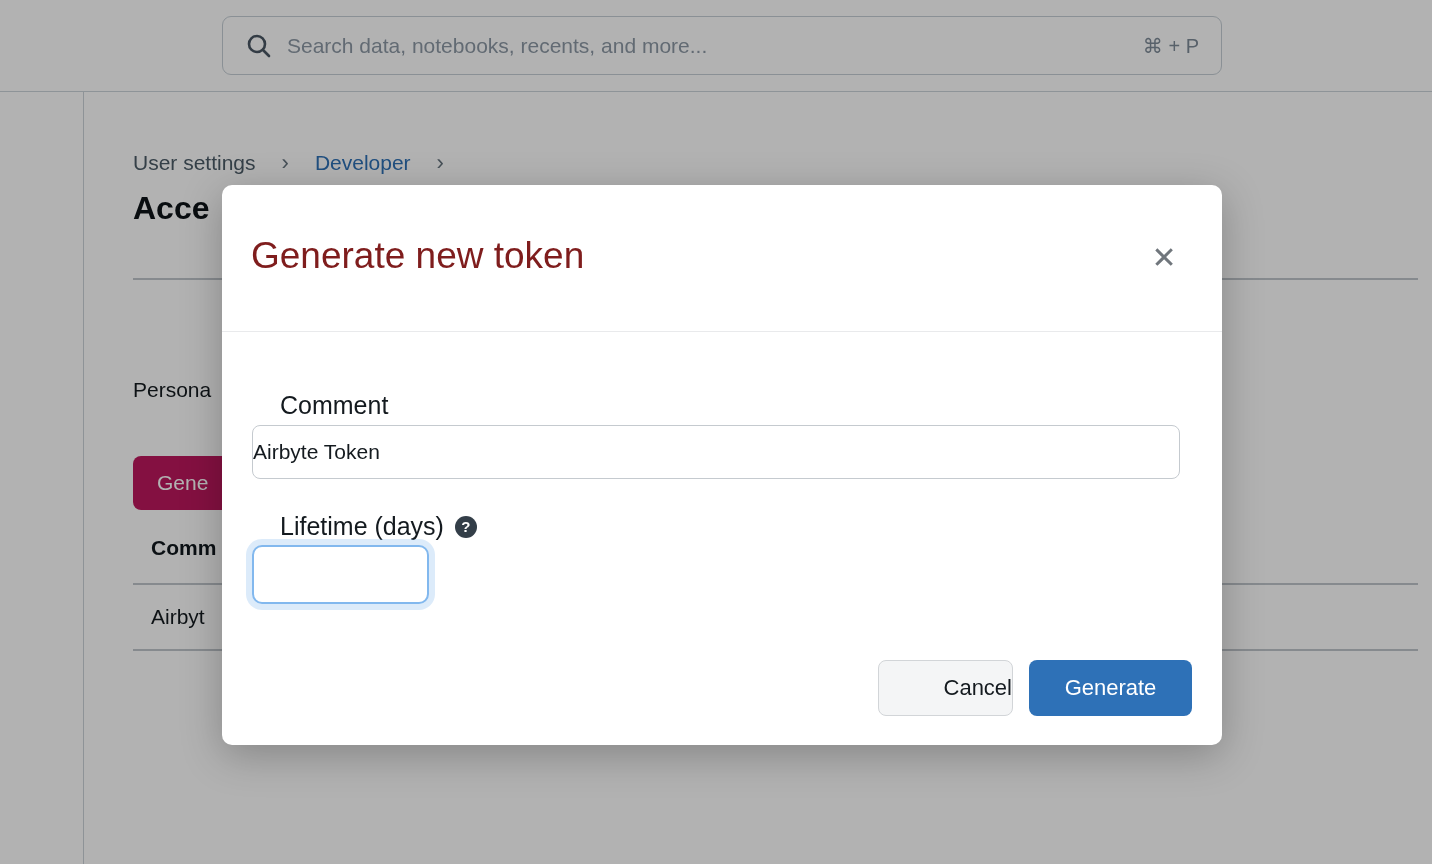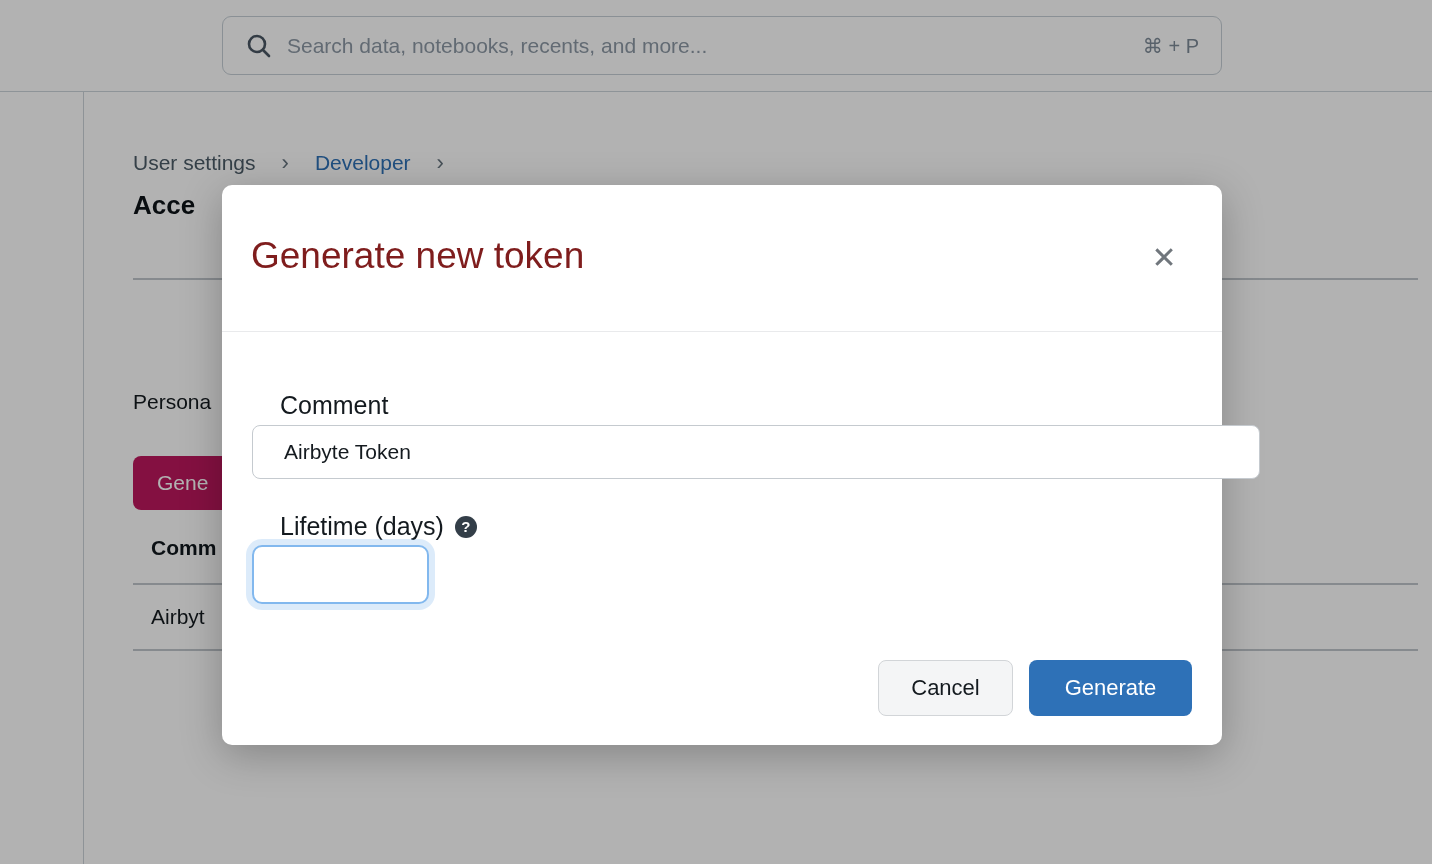--- a/index.html
+++ b/index.html
@@ -19,24 +19,24 @@
 
   
   .sidebar { position:absolute; left:0; top:92px; width:84px; height:772px; background:#fff; border-right:1.5px solid #ccd3d8; }
   .page { position:absolute; left:84px; top:92px; width:1348px; height:772px; background:#fff; }
 
   .breadcrumb { position:absolute; left:49px; top:58px; display:flex; align-items:center; gap:26px; font-size:21px; }
   .crumb { color:#4c5c68; }
   .crumb.link { color:#2e71b7; }
   .crumb-sep { color:#66747f; font-size:22px; }
 
-  .page-title { position:absolute; left:49px; top:98px; font-size:26px; font-weight:700; color:#0d1318; white-space:nowrap; }
+  .page-title { position:absolute; left:49px; top:98px; font-size:32px; font-weight:700; color:#0d1318; white-space:nowrap; }
   .divider { position:absolute; height:1.5px; background:#c0c6cc; }
   .divider.under-title { left:49px; top:186px; width:1285px; }
-  .desc-left  { position:absolute; left:49px; top:298px; font-size:21px; color:#141a1f; white-space:nowrap; }
+  .desc-left  { position:absolute; left:49px; top:286px; font-size:21px; color:#141a1f; white-space:nowrap; }
   .desc-right { position:absolute; left:1098px; top:283px; width:233px; text-align:right; font-size:21px; color:#141a1f; white-space:nowrap; }
 
   .bg-generate-btn { position:absolute; left:49px; top:364px; width:170px; height:54px; background:#be185d;
     border:none; border-radius:8px; color:#fff; font-size:21px; font-family:inherit; text-align:left; padding:0 0 0 24px; }
 
   .tbl-header { position:absolute; left:67px; top:444px; font-size:21px; font-weight:700; color:#11181d; white-space:nowrap; }
   .divider.under-header { left:49px; top:491px; width:1285px; }
   .tbl-cell { position:absolute; left:67px; top:513px; font-size:21px; color:#141a1f; white-space:nowrap; }
   .divider.under-row { left:49px; top:557px; width:1285px; }
 
@@ -44,34 +44,34 @@
   .overlay { position:absolute; inset:0; background:rgba(0,0,0,0.30); z-index:5; }
   .modal { position:absolute; left:222px; top:185px; width:1000px; height:560px; background:#fff;
     border-radius:10px; z-index:10; box-shadow:0 10px 40px rgba(0,0,0,0.25); }
   .modal-header { position:absolute; left:0; top:0; width:100%; height:147px; border-bottom:1.5px solid #e9eaec; }
   .modal-title { position:absolute; left:29px; top:50px; font-size:37px; font-weight:400; color:#7f1d1d; white-space:nowrap; }
   .modal-close { position:absolute; right:40px; top:55px; width:36px; height:36px; border:none; background:transparent;
     color:#70767c; font-size:30px; line-height:36px; text-align:center; cursor:pointer; font-family:inherit; }
 
   .field-label { position:absolute; font-size:25px; color:#141a1f; white-space:nowrap;margin-left:28px; }
   .comment-label { left:30px; top:206px; }
-  .comment-input { position:absolute; left:30px; top:240px; width:1008px; height:54px;
-    border:1.5px solid #c5cacf; border-radius:8px; padding:0 31px; font-size:21px; color:#141a1f; font-family:inherit; outline:none; background:#fff; }
+  .comment-input { position:absolute; left:30px; top:240px; width:928px; height:54px;
+    border:1.5px solid #c5cacf; border-radius:8px; padding:0 0; font-size:21px; color:#141a1f; font-family:inherit; outline:none; background:#fff; }
 
   .lifetime-row { position:absolute; left:30px; top:327px; display:flex; align-items:center; gap:11px; }
   .lifetime-row .field-label { position:static; }
   .help-icon { width:22px; height:22px; border-radius:50%; background:#333e48; color:#fff;
     font-size:15px; font-weight:700; display:flex; align-items:center; justify-content:center; }
   .lifetime-input { position:absolute; left:30px; top:360px; width:177px; height:59px;
     border:2px solid #82b8ee; border-radius:10px; padding:0 14px; font-size:21px; color:#141a1f; font-family:inherit;
     outline:none; background:#fff; box-shadow:0 0 0 6px rgba(130,184,238,0.28); }
 
   .modal-footer { position:absolute; right:30px; bottom:29px; display:flex; gap:16px; }
   .btn { height:56px; border-radius:8px; font-size:22px; font-family:inherit; cursor:pointer; }
-  .btn-cancel { width:135px; background:#f4f5f6; border:1.5px solid #d2d5d8; color:#141a1f; }
+  .btn-cancel { width:135px; background:#f4f5f6; border:1.5px solid #d2d5d8; color:#141a1f;text-align:right; }
   .btn-generate { width:163px; background:#2e71b7; border:none; color:#fff; font-weight:500; }
 </style>
 </head>
 <body>
 
 <div class="screen">
 
   <header class="topbar">
     <div class="searchbar">
       <span class="search-icon">

